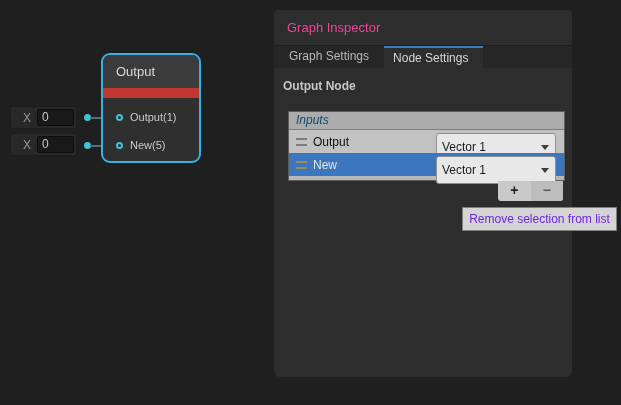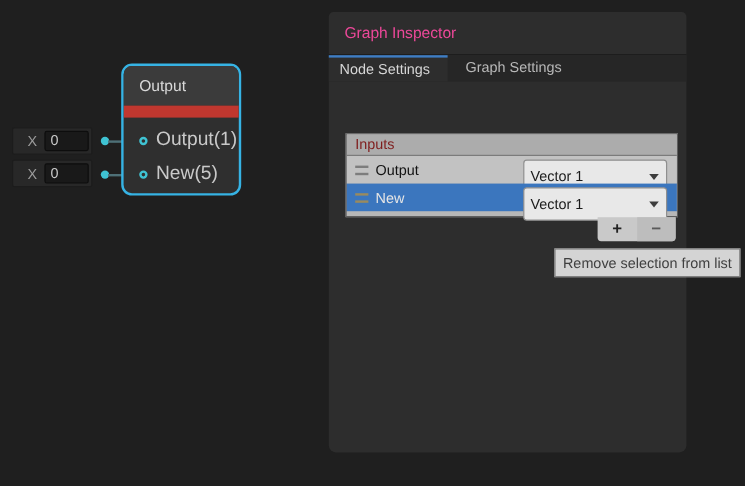--- a/index.html
+++ b/index.html
@@ -15,35 +15,35 @@
   .edge-dot{position:absolute;width:7px;height:7px;border-radius:50%;background:#3fc3d3;}
   .edge-line{position:absolute;height:2px;background:#4e7077;}
 
   .node{position:absolute;left:101px;top:53px;width:100px;height:110px;background:#2f2f2f;
     border:2px solid #36b3e4;border-radius:9px;overflow:hidden;}
   .node-title{height:33px;background:#3b3b3b;color:#d9d9d9;font-size:13px;line-height:33px;padding-left:13px;}
   .node-colorbar{height:10px;background:#c0372f;}
   .node-body{padding-top:5px;}
   .port-row{height:28px;display:flex;align-items:center;padding-left:13px;}
   .port-circle{width:7px;height:7px;border:2px solid #3fc3d3;border-radius:50%;background:#2f2f2f;margin-right:7px;flex:none;}
-  .port-label{color:#c9c9c9;font-size:16px;white-space:nowrap;}
+  .port-label{color:#c9c9c9;font-size:11px;white-space:nowrap;}
 
   
   .panel{position:absolute;left:274px;top:10px;width:298px;height:367px;background:#2d2d2d;
     border-radius:4px 4px 6px 6px;}
   .panel-header{height:36px;color:#ec4899;font-size:13px;line-height:36px;padding-left:13px;
     border-bottom:1px solid #1d1d1d;}
   .tabbar{display:flex;height:22px;background:#262626;}
   .tab{height:22px;font-size:12px;line-height:20px;color:#b8b8b8;padding:0 15px;cursor:default;}
   .tab.active{background:#2d2d2d;border-top:2px solid #3e7dc4;color:#d6d6d6;padding:0 9px;width:99px;}
   .section-title{margin:11px 0 0 9px;color:#c6c6c6;font-size:12px;font-weight:bold;}
 
   .reorder-list{position:absolute;left:14px;top:101px;width:277px;border:1px solid #5e5e5e;background:#b7b7b7;}
   .list-header{height:18px;background:#acacac;border-bottom:1px solid #7b7b7b;
-    color:#7f1d1d;font-size:12px;line-height:17px;padding-left:7px;}
+    color:#0c4a6e;font-size:12px;line-height:17px;padding-left:7px;font-style:italic;}
   .list-row{position:relative;height:23px;display:flex;align-items:center;background:#c2c2c2;}
   .list-row.selected{background:#3b76be;}
   .drag-handle{width:11px;height:8px;border-top:2px solid #7d7d7d;border-bottom:2px solid #7d7d7d;
     margin-left:7px;flex:none;}
   .selected .drag-handle{border-color:#9a8a5e;}
   .row-label{color:#121212;font-size:12px;margin-left:6px;}
   .selected .row-label{color:#e5e5e5;}
   .dropdown{position:absolute;left:147px;top:3px;width:120px;height:28px;background:#e8e8e8;
     border:1px solid #8f8f8f;border-radius:3px;display:flex;align-items:center;}
   .dropdown-value{color:#1a1a1a;font-size:12px;margin-left:5px;flex:1;}
@@ -51,21 +51,21 @@
     border-top:5px solid #3d3d3d;margin-right:6px;}
   .list-footer{height:4px;background:#b7b7b7;}
 
   .list-buttons{position:absolute;left:224px;top:171px;width:65px;height:20px;background:#c9c9c9;
     border-radius:0 0 3px 3px;display:flex;}
   .btn-add,.btn-remove{width:50%;height:100%;text-align:center;font-size:14px;font-weight:bold;
     line-height:19px;color:#222;}
   .btn-remove{background:#bdbdbd;color:#5a5a5a;border-radius:0 0 3px 0;}
 
   .tooltip{position:absolute;left:462px;top:207px;width:155px;height:24px;background:#d4d4d4;
-    border:1px solid #7f7f7f;color:#404040;font-size:12px;line-height:22px;text-align:center;white-space:nowrap;}
+    border:1px solid #7f7f7f;color:#6d28d9;font-size:12px;line-height:22px;text-align:center;white-space:nowrap;}
 </style>
 </head>
 <body>
 
 <div id="stage">
 
   <div class="port-input" style="top:106px;">
     <span class="axis-label">X</span>
     <span class="value-field">0</span>
   </div>
@@ -90,23 +90,24 @@
       <div class="port-row">
         <span class="port-circle"></span>
         <span class="port-label">New(5)</span>
       </div>
     </div>
   </div>
 
   <div class="panel">
     <div class="panel-header">Graph Inspector</div>
     <div class="tabbar">
+      <div class="tab">Graph Settings</div>
       <div class="tab active">Node Settings</div>
-      <div class="tab">Graph Settings</div>
     </div>
+    <div class="section-title">Output Node</div>
 
     <div class="reorder-list">
       <div class="list-header">Inputs</div>
 
       <div class="list-row">
         <span class="drag-handle"></span>
         <span class="row-label">Output</span>
         <span class="dropdown">
           <span class="dropdown-value">Vector 1</span>
           <span class="dropdown-arrow"></span>

